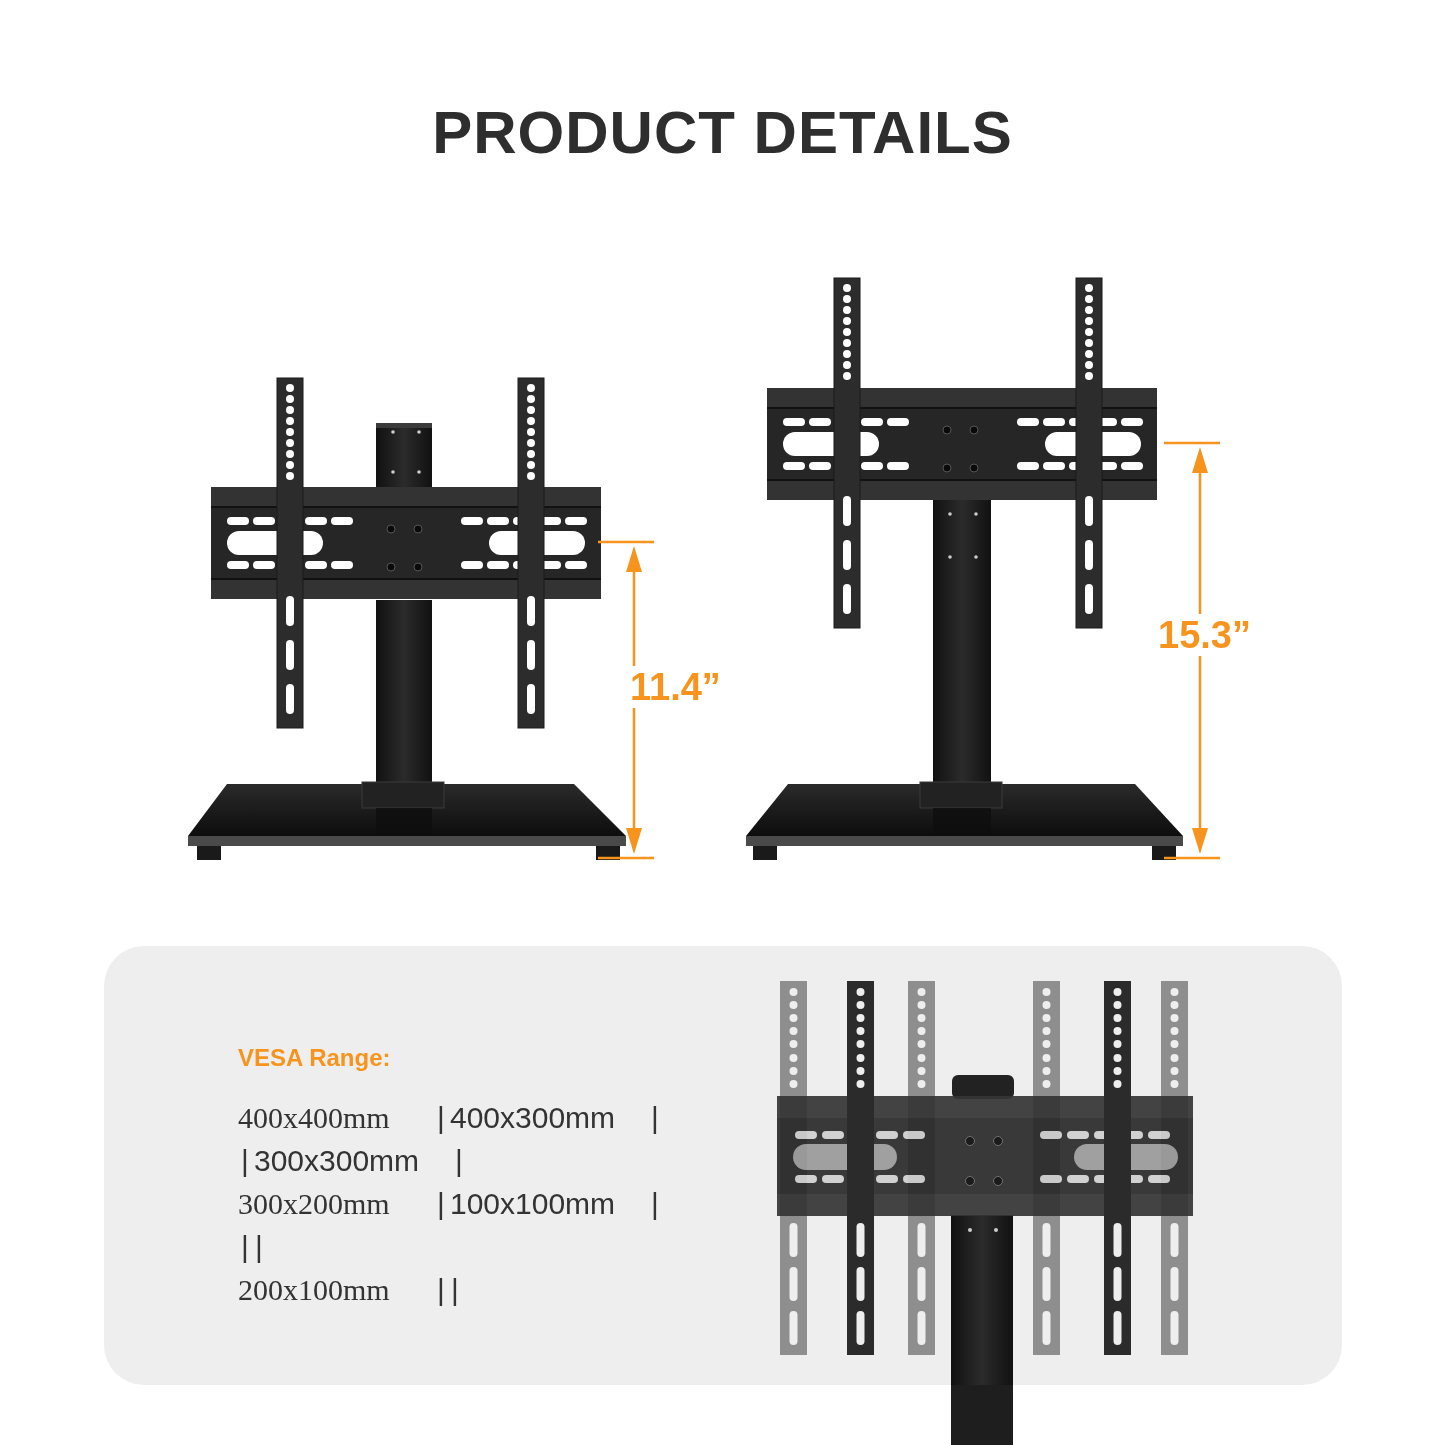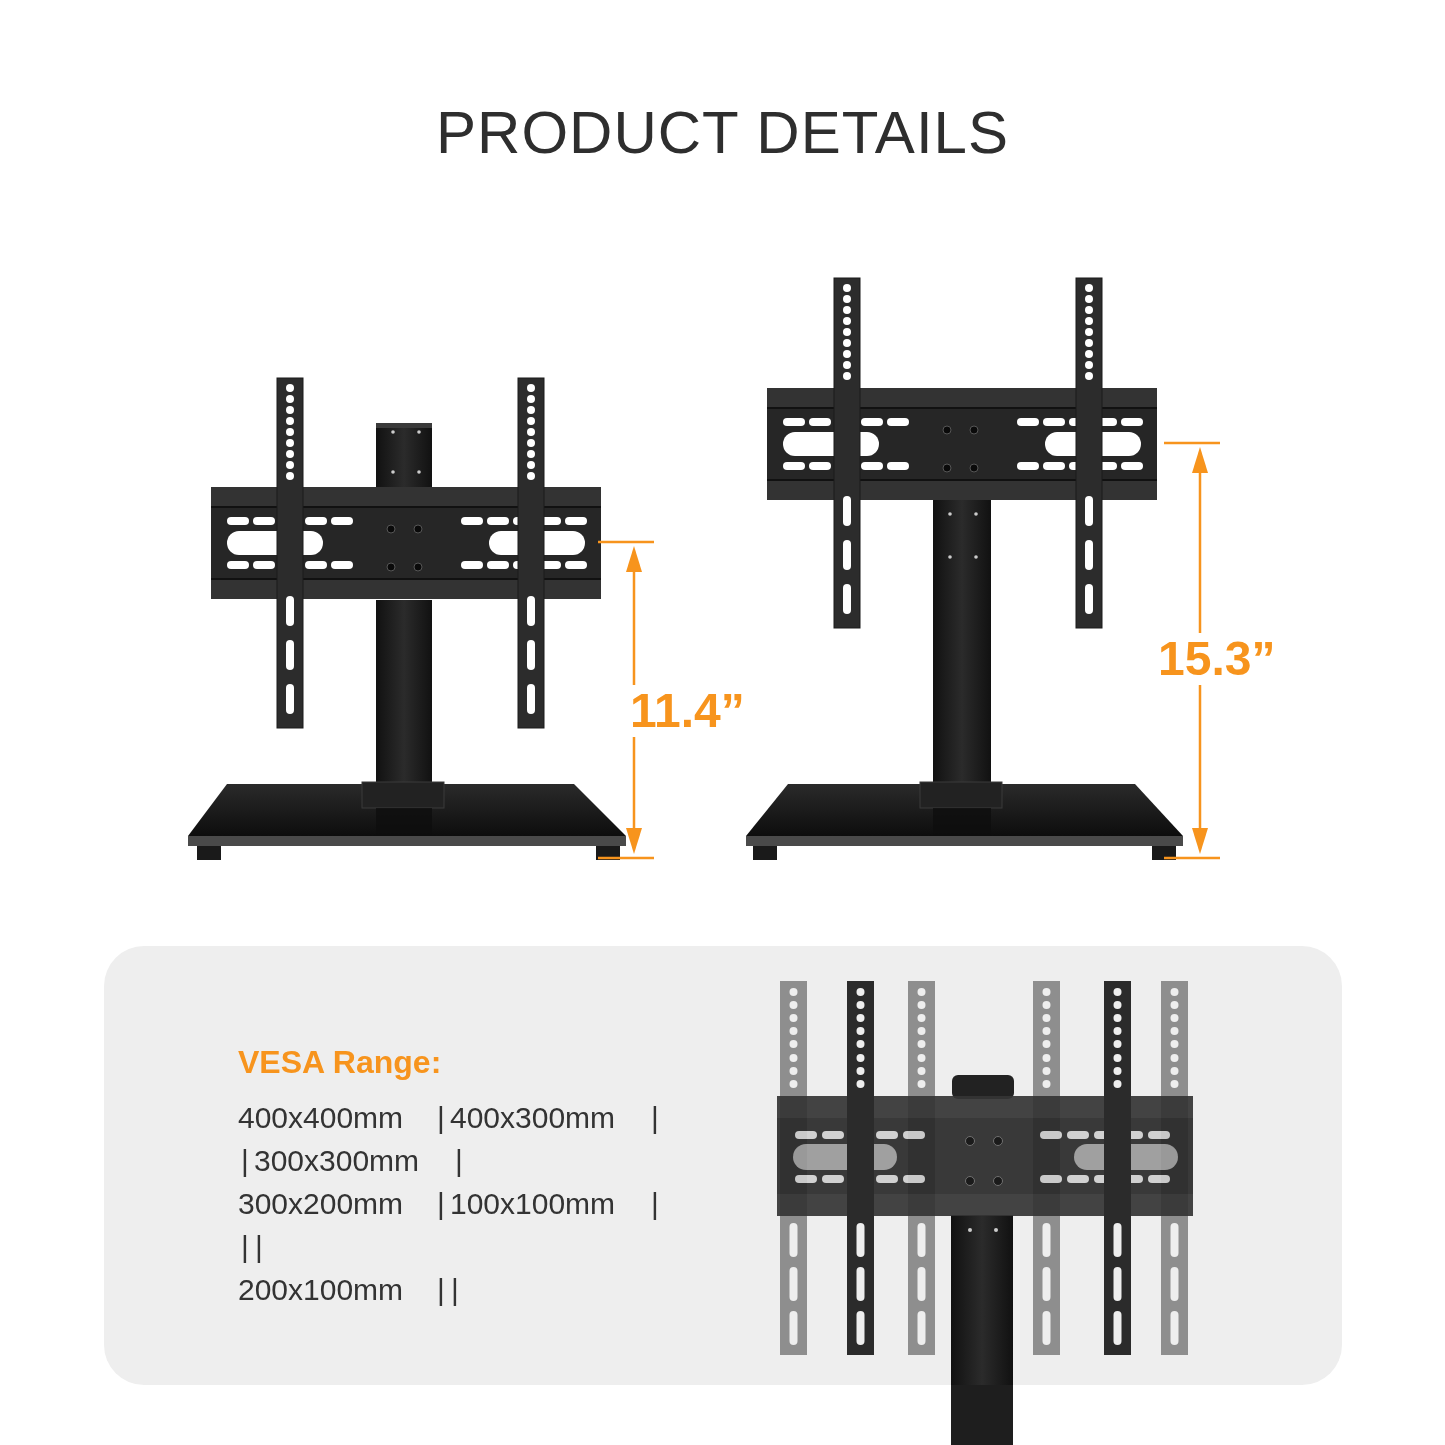--- a/index.html
+++ b/index.html
@@ -1,30 +1,30 @@
 <!DOCTYPE html>
 <html><head>
 <meta charset="utf-8">
 <style>
   html, body { margin: 0; padding: 0; background: #ffffff; }
   body { width: 1445px; height: 1445px; position: relative; overflow: hidden;
          font-family: "Liberation Sans", "DejaVu Sans", sans-serif; }
   .title { position: absolute; left: 0; top: 98px; width: 1445px; text-align: center;
-           font-size: 60px; font-weight: 400; color: #2e2e2e; letter-spacing: 1px; }
+           font-size: 60px; font-weight: 700; color: #2e2e2e; letter-spacing: 1px; }
   .stand-svg { position: absolute; left: 0; top: 0; }
-  .dim-label { position: absolute; font-weight: 700; font-size: 48px; color: #f7941d;
-               background: #ffffff; padding: 2px 2px; line-height: 1; margin-top: 19px; }
+  .dim-label { position: absolute; font-weight: 700; font-size: 38px; color: #f7941d;
+               background: #ffffff; padding: 2px 2px; line-height: 1; }
   .panel { position: absolute; left: 104px; top: 946px; width: 1238px; height: 439px;
            background: #eeeeee; border-radius: 40px; }
-  .vesa-title { position: absolute; left: 238px; top: 1044px; font-size: 32px; font-weight: 700;
+  .vesa-title { position: absolute; left: 238px; top: 1044px; font-size: 24px; font-weight: 700;
                 color: #f7941d; }
   .vesa-grid { position: absolute; left: 238px; top: 1096px; font-size: 30px; color: #333333;
                line-height: 43px; }
   .vesa-row { display: flex; height: 43px; }
-  .vesa-cell-a { width: 196px; }
+  .vesa-cell-a { width: 196px; font-family: Liberation Serif, serif; }
   .vesa-sep { width: 14px; text-align: center; color: #333; }
   .vesa-cell-b { width: 198px; padding-left: 2px; }
 </style>
 </head>
 <body>
 
 <div class="title">PRODUCT DETAILS</div>
 
 <svg class="stand-svg" width="1445" height="1445" viewBox="0 0 1445 1445">
   <defs>

